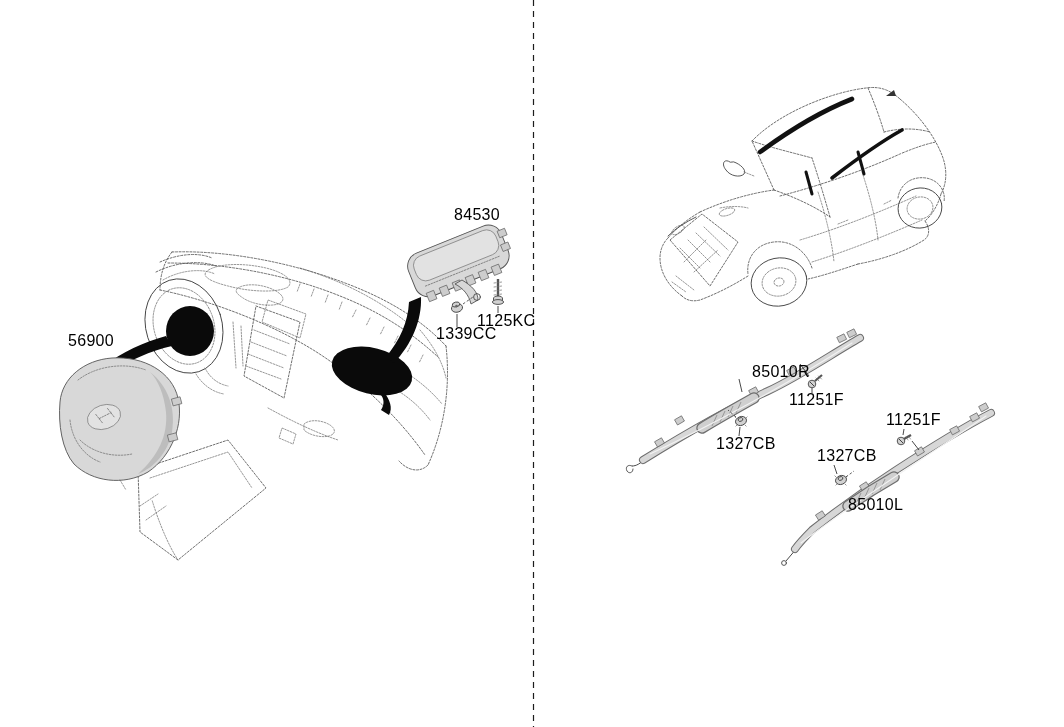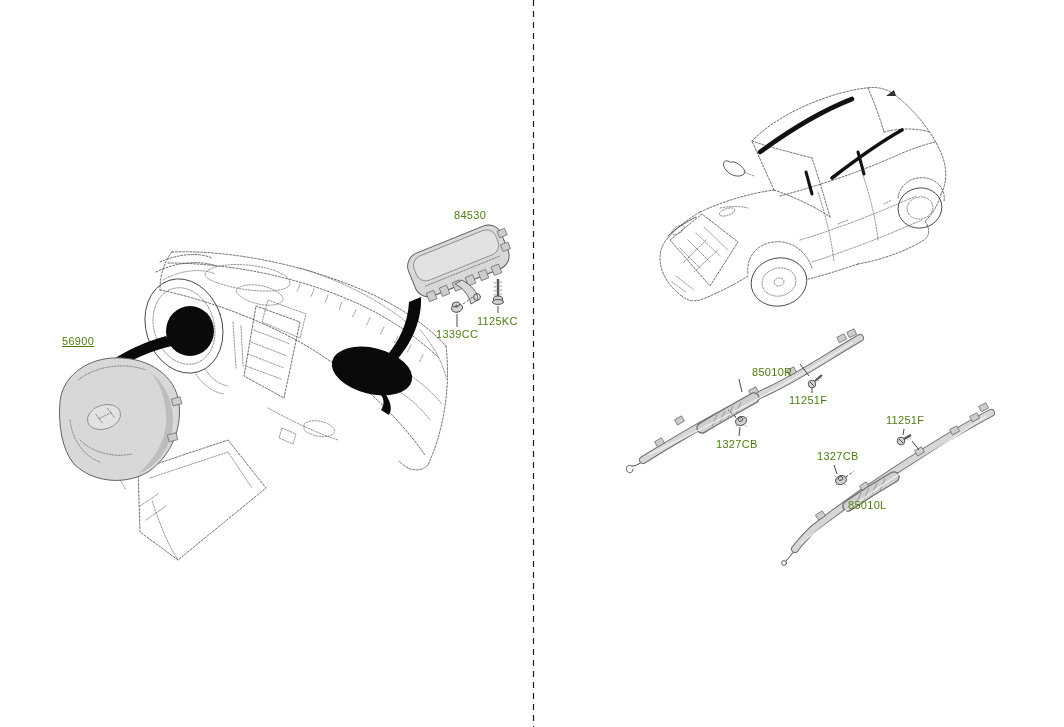--- a/index.html
+++ b/index.html
@@ -2,22 +2,22 @@
 <html><head>
 <meta charset="utf-8">
 <style>
   html,body{margin:0;padding:0;background:#fff;}
   .stage{
     position:relative;width:1064px;height:727px;background:#ffffff;
     overflow:hidden;font-family:"Liberation Sans",sans-serif;
   }
   .art{position:absolute;left:0;top:0;}
   .callout{
-    position:absolute;font-size:11px;line-height:14px;letter-spacing:.3px;
-    color:#4d7c0f;white-space:nowrap;cursor:pointer;user-select:none;
+    position:absolute;font-size:16px;line-height:14px;letter-spacing:.3px;
+    color:#000000;white-space:nowrap;cursor:pointer;user-select:none;
   }
   
   .ln    {fill:none;stroke:#454545;stroke-width:.9;stroke-linecap:round;}
   .lnd   {fill:none;stroke:#4a4a4a;stroke-width:.8;stroke-linecap:round;stroke-dasharray:2 1.6;}
   .lnf   {fill:none;stroke:#6a6a6a;stroke-width:.7;stroke-linecap:round;stroke-dasharray:1.6 1.4;}
   .blk   {fill:#0a0a0a;stroke:none;}
   .part  {fill:#d8d8d8;stroke:#555;stroke-width:.9;}
   .part2 {fill:#e2e2e2;stroke:#7a7a7a;stroke-width:.7;}
   .shade {fill:#bdbdbd;stroke:none;}
   .tab   {fill:#cdcdcd;stroke:#666;stroke-width:.7;}
@@ -287,21 +287,21 @@
   </g>
   <g>
     <path class="leader" d="M837,474 L834,465"></path>
     <ellipse class="fast" cx="841" cy="480" rx="5.6" ry="4.4" transform="rotate(-20 841 480)"></ellipse>
     <ellipse class="fast" cx="840.5" cy="478.5" rx="2.4" ry="1.8" transform="rotate(-20 840.5 478.5)"></ellipse>
     <path class="lnf" d="M836,477 L834,475 M846,477 L848,475 M837,484 L835,486 M845,484 L847,486"></path>
     <path class="leaderd" d="M846,477 L854,471"></path>
   </g>
 </svg>
 
-<div class="callout" style="left:62px;top:334px;text-decoration:underline;">56900</div>
+<div class="callout" style="left:68px;top:334px;">56900</div>
 <div class="callout" style="left:454px;top:208px;">84530</div>
 <div class="callout" style="left:436px;top:327px;">1339CC</div>
 <div class="callout" style="left:477px;top:314px;">1125KC</div>
 <div class="callout" style="left:752px;top:365px;">85010R</div>
 <div class="callout" style="left:789px;top:393px;">11251F</div>
 <div class="callout" style="left:716px;top:437px;">1327CB</div>
 <div class="callout" style="left:886px;top:413px;">11251F</div>
 <div class="callout" style="left:817px;top:449px;">1327CB</div>
 <div class="callout" style="left:848px;top:498px;">85010L</div>
 

